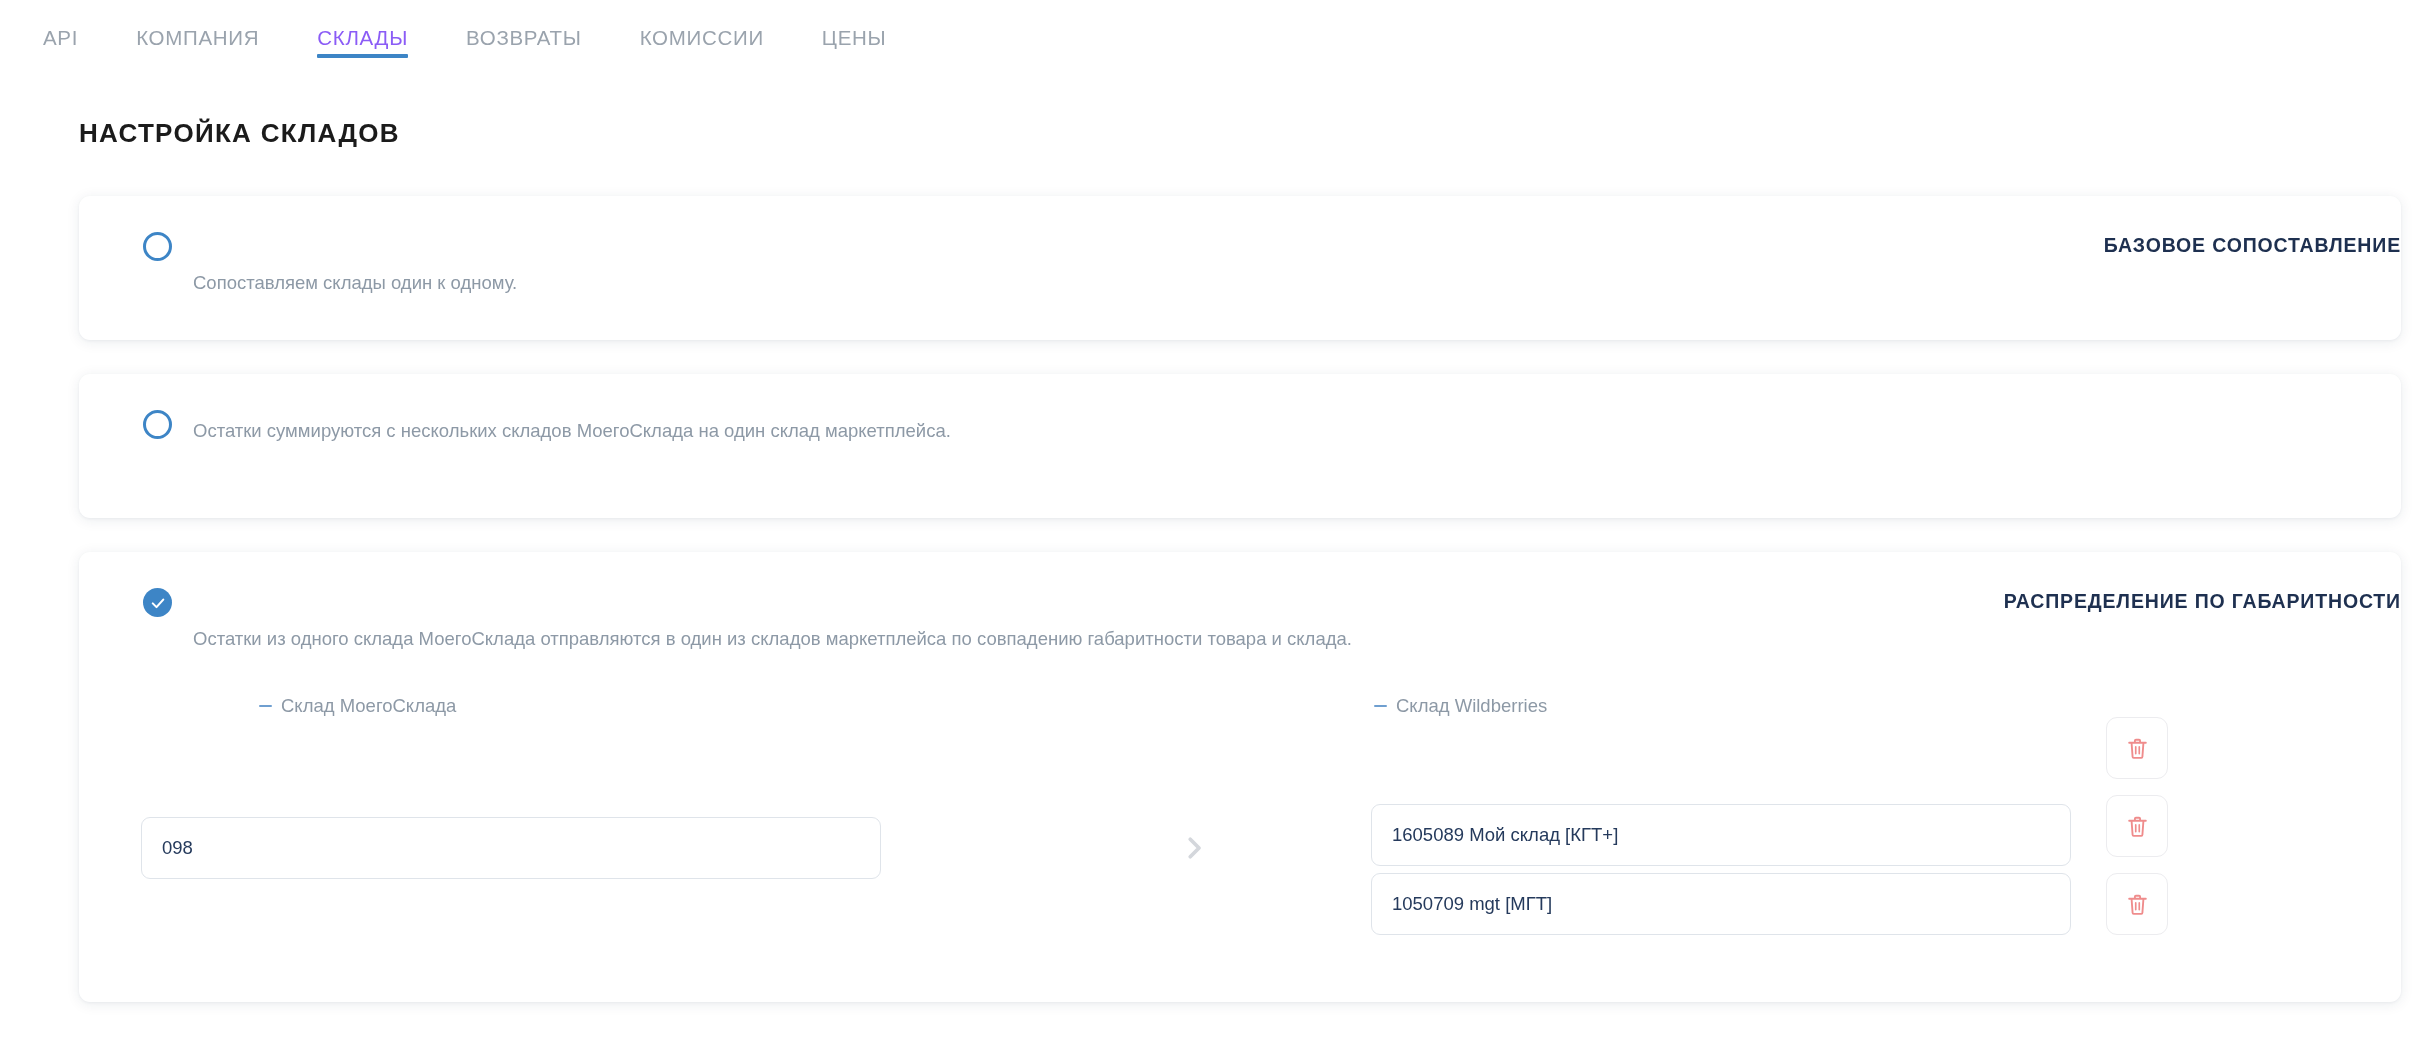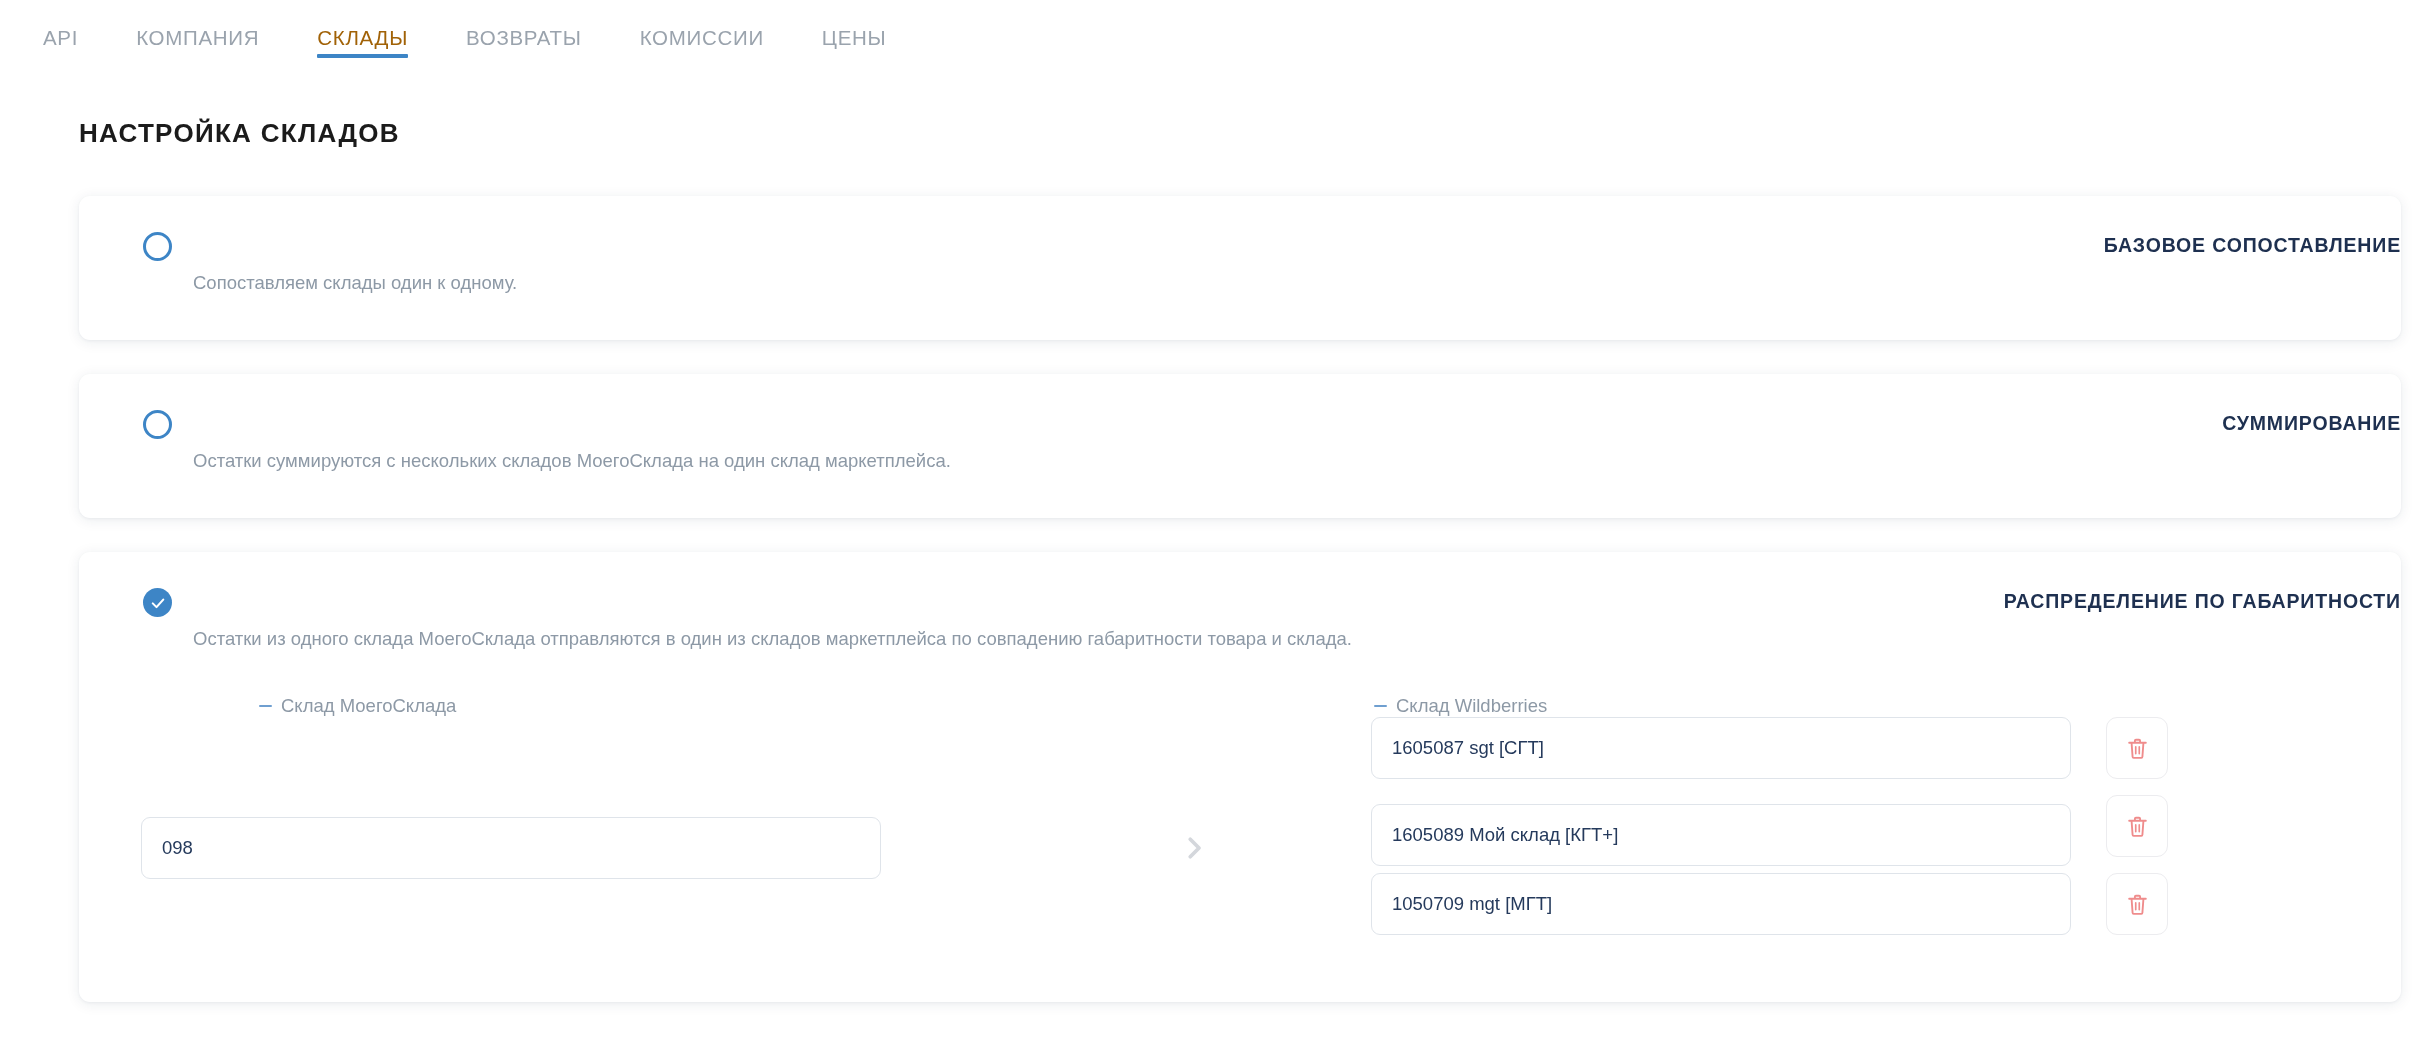--- a/index.html
+++ b/index.html
@@ -39,21 +39,21 @@
     padding: 0 29px;
     font-size: 20.5px;
     letter-spacing: 0.7px;
     color: #9aa3ad;
     text-transform: uppercase;
     font-weight: 400;
     cursor: pointer;
     white-space: nowrap;
   }
 
-  .nav-tab.active { color: #a16207; }
+  .nav-tab.active { color: #8b5cf6; }
 
   .nav-tab.active::after {
     content: "";
     position: absolute;
     left: 29px; right: 29px;
     bottom: 18px;
     height: 4px;
     background: #3d85c6;
     border-radius: 1px;
   }
@@ -239,21 +239,20 @@
     <div class="card-head">
       <span class="radio"></span>
       <div class="card-title">БАЗОВОЕ СОПОСТАВЛЕНИЕ</div>
       <div class="card-desc">Сопоставляем склады один к одному.</div>
     </div>
   </div>
 
   <div class="card" id="card-sum">
     <div class="card-head">
       <span class="radio"></span>
-      <div class="card-title">СУММИРОВАНИЕ</div>
       <div class="card-desc">Остатки суммируются с нескольких складов МоегоСклада на один склад маркетплейса.</div>
     </div>
   </div>
 
   <div class="card" id="card-dimension">
     <div class="card-head">
       <span class="radio checked">
         <svg viewBox="0 0 24 24">
           <path d="M5 12.5 L10 17.5 L19 7.5" fill="none" stroke="#ffffff" stroke-width="2.8" stroke-linecap="round" stroke-linejoin="round"></path>
         </svg>
@@ -275,21 +274,20 @@
       </div>
 
       <div class="field" id="field-left">098</div>
 
       <div class="chevron">
         <svg viewBox="0 0 24 24">
           <path d="M9 5 L16 12 L9 19" fill="none" stroke="#d4d7dc" stroke-width="3" stroke-linecap="round" stroke-linejoin="round"></path>
         </svg>
       </div>
 
-      <div class="field field-right" id="field-r1">1605087 sgt  [СГТ]</div>
       <div class="field field-right" id="field-r2">1605089 Мой склад  [КГТ+]</div>
       <div class="field field-right" id="field-r3">1050709 mgt  [МГТ]</div>
 
       <div class="del-btn" id="del-1">
         <svg viewBox="0 0 24 24">
           <path d="M4 6.5 H20" stroke="#ef8c8c" stroke-width="1.8" stroke-linecap="round" fill="none"></path>
           <path d="M9.5 6.5 V4.6 a1 1 0 0 1 1-1 h3 a1 1 0 0 1 1 1 V6.5" stroke="#ef8c8c" stroke-width="1.8" fill="none" stroke-linejoin="round"></path>
           <path d="M6.3 6.5 L7.3 20 a1 1 0 0 0 1 1 h7.4 a1 1 0 0 0 1 -1 L17.7 6.5" stroke="#ef8c8c" stroke-width="1.8" fill="none" stroke-linejoin="round"></path>
           <path d="M10.3 10.5 V17" stroke="#ef8c8c" stroke-width="1.6" stroke-linecap="round" fill="none"></path>
           <path d="M13.7 10.5 V17" stroke="#ef8c8c" stroke-width="1.6" stroke-linecap="round" fill="none"></path>

